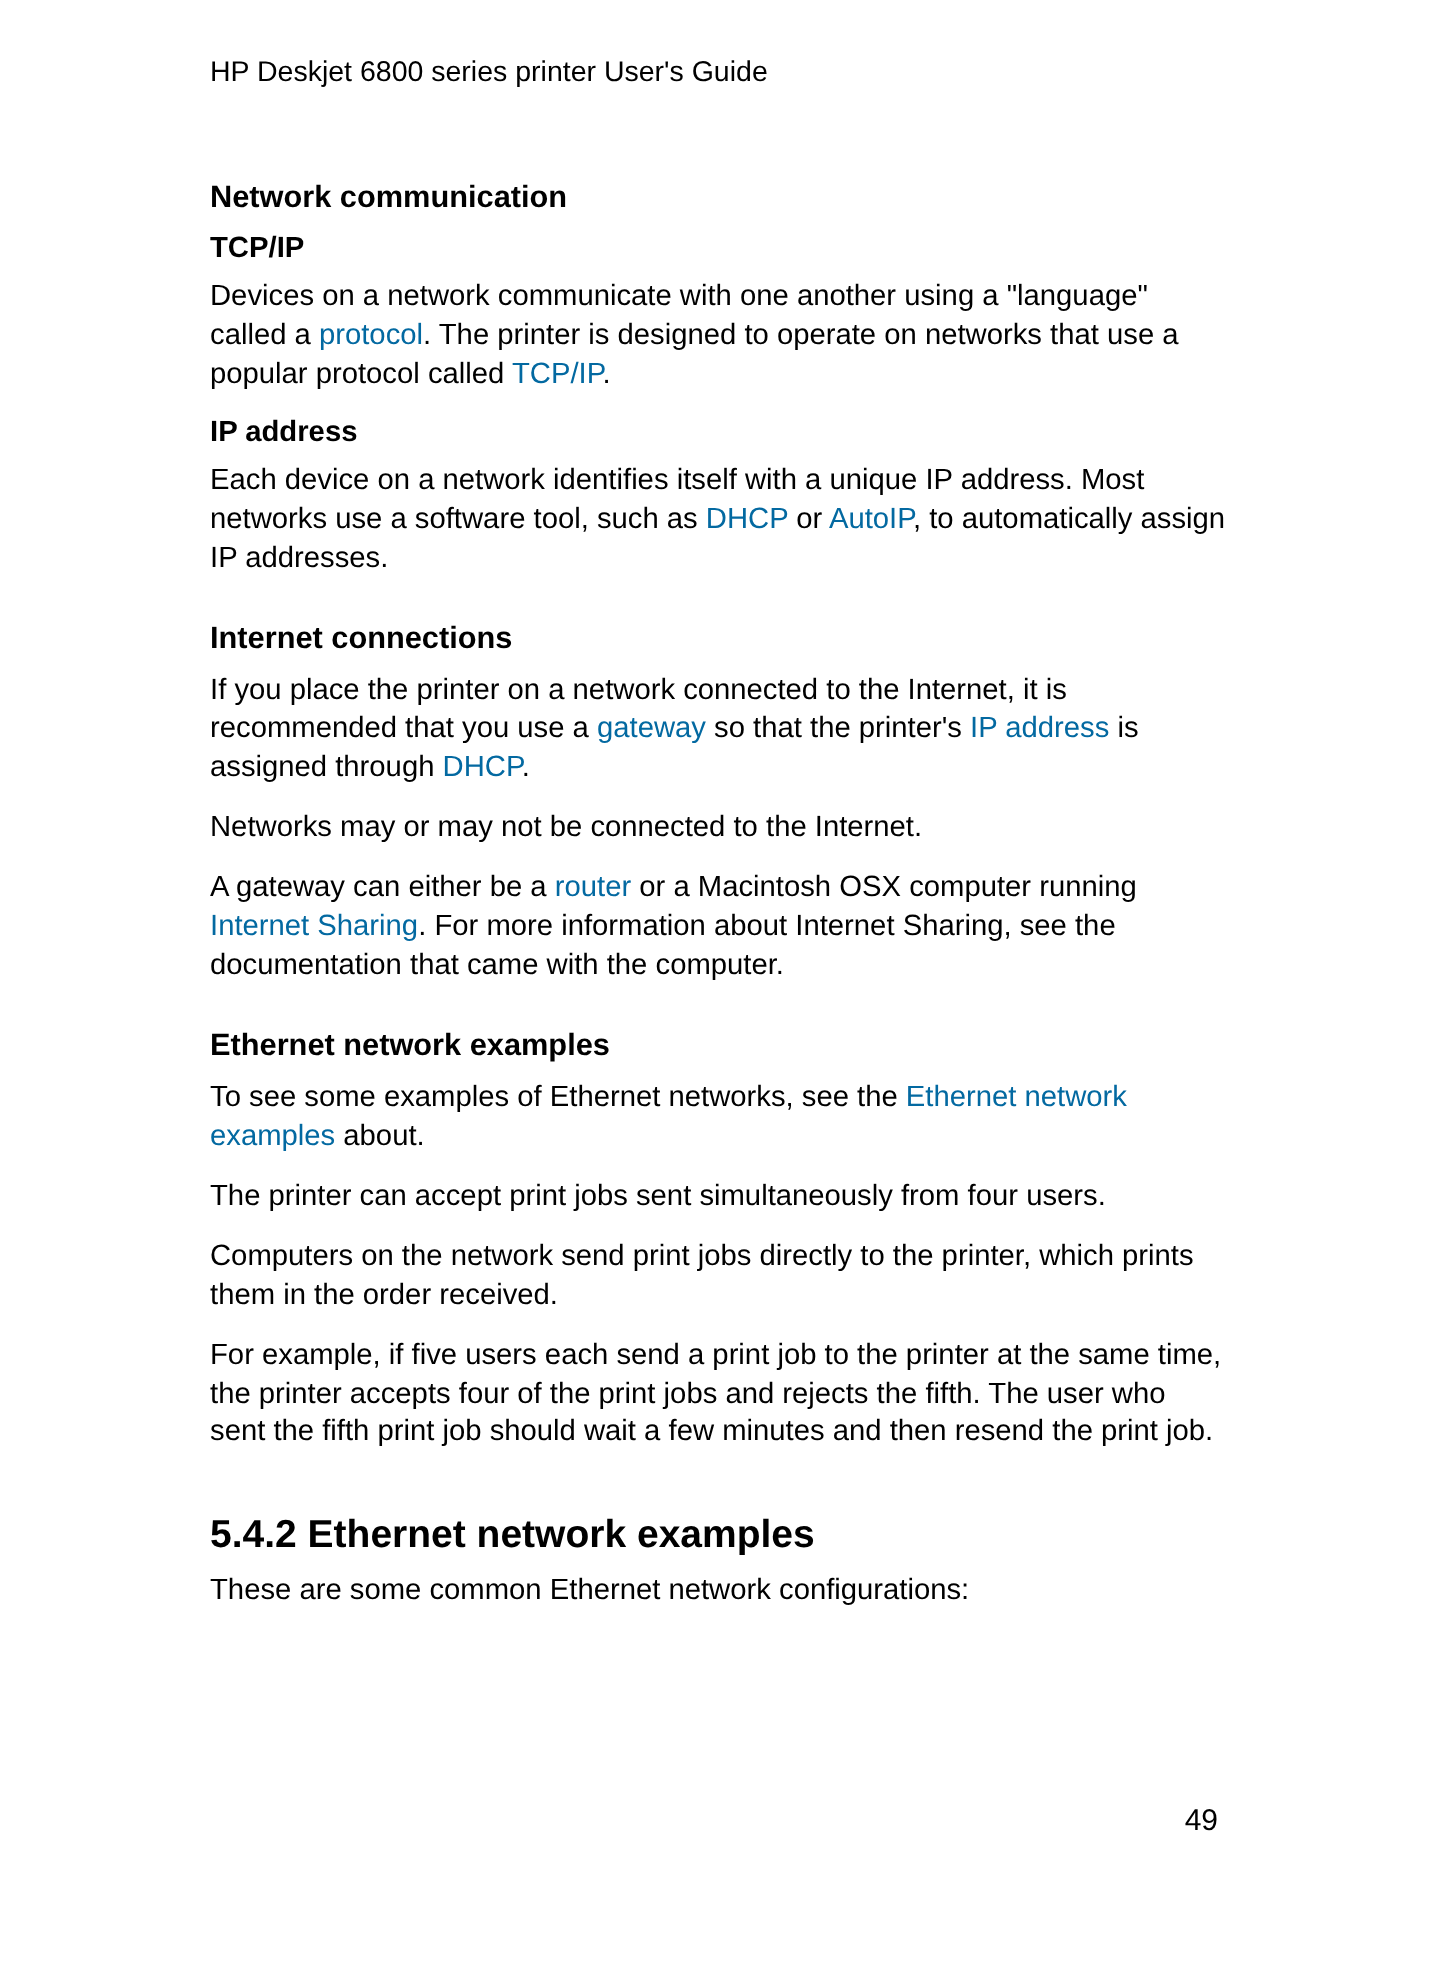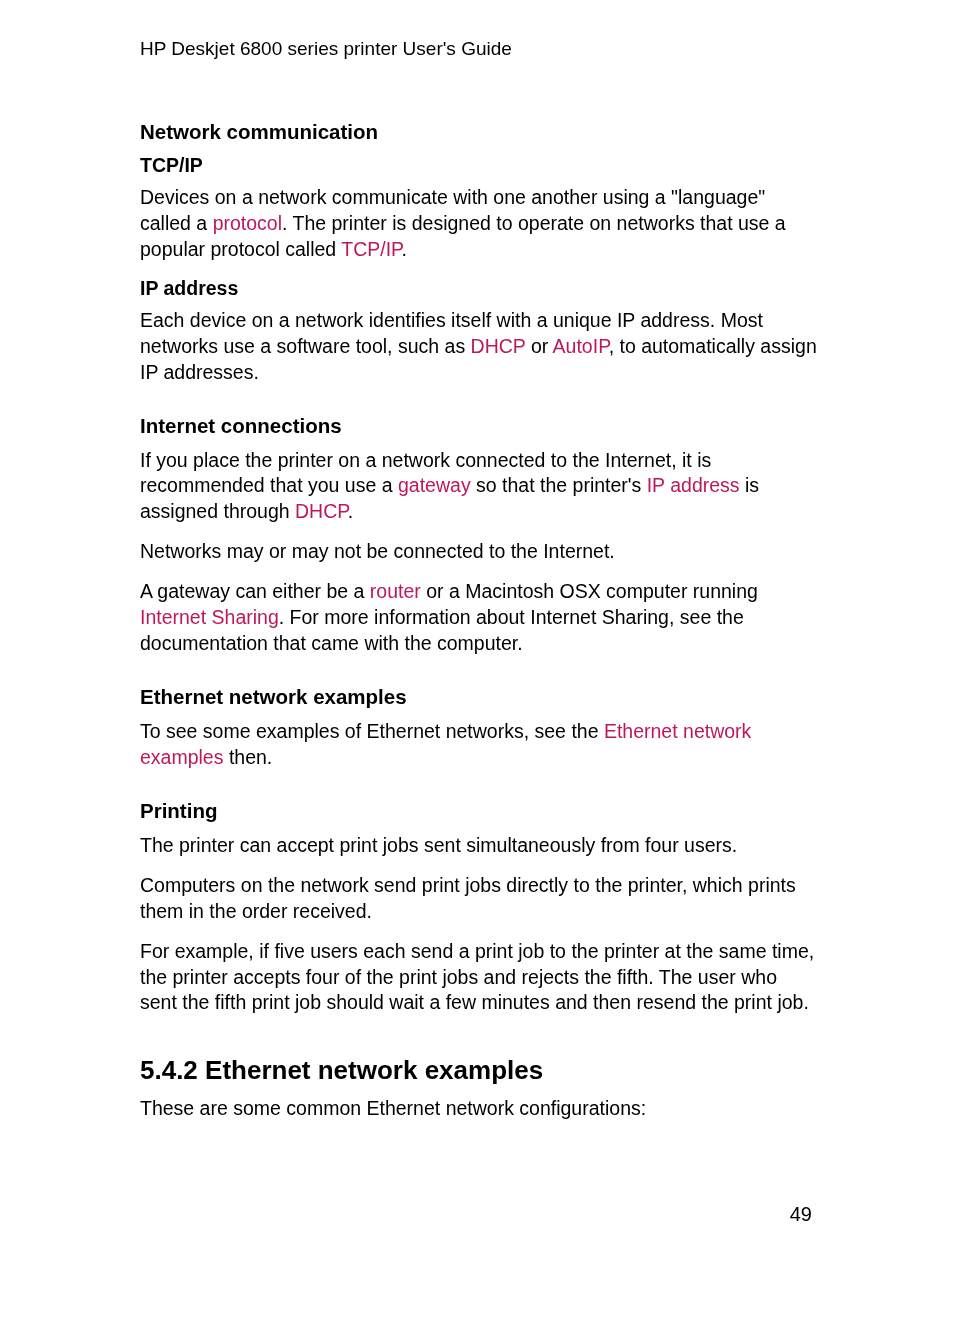--- a/index.html
+++ b/index.html
@@ -40,21 +40,21 @@
       font-weight: bold;
       margin-top: 39px;
       margin-bottom: 10px;
     }
     .para {
       font-size: 19.5px;
       line-height: 1.33;
       margin-bottom: 14px;
     }
     .link {
-      color: #be185d;
+      color: #0369a1;
       text-decoration: none;
     }
     .page-number {
       position: absolute;
       bottom: 95px;
       right: 142px;
       font-size: 20px;
     }
     .first-section {
       margin-top: 0;
@@ -83,24 +83,23 @@
   <p class="para">
     <span>If you place the printer on a network connected to the Internet, it is recommended that you use a </span><a class="link">gateway</a><span> so that the printer's </span><a class="link">IP address</a><span> is assigned through </span><a class="link">DHCP</a><span>.</span>
   </p>
   <p class="para">Networks may or may not be connected to the Internet.</p>
   <p class="para">
     <span>A gateway can either be a </span><a class="link">router</a><span> or a Macintosh OSX computer running </span><a class="link">Internet Sharing</a><span>. For more information about Internet Sharing, see the documentation that came with the computer.</span>
   </p>
 
   <div class="section-heading">Ethernet network examples</div>
   <p class="para">
-    <span>To see some examples of Ethernet networks, see the </span><a class="link">Ethernet network examples</a><span> then.</span>
+    <span>To see some examples of Ethernet networks, see the </span><a class="link">Ethernet network examples</a><span> about.</span>
   </p>
 
-  <div class="section-heading">Printing</div>
   <p class="para">The printer can accept print jobs sent simultaneously from four users.</p>
   <p class="para">Computers on the network send print jobs directly to the printer, which prints them in the order received.</p>
   <p class="para">For example, if five users each send a print job to the printer at the same time, the printer accepts four of the print jobs and rejects the fifth. The user who sent the fifth print job should wait a few minutes and then resend the print job.</p>
 
   <div class="numbered-heading">5.4.2  Ethernet network examples</div>
   <p class="para">These are some common Ethernet network configurations:</p>
 
 </div>
 
 <div class="page-number">49</div>

